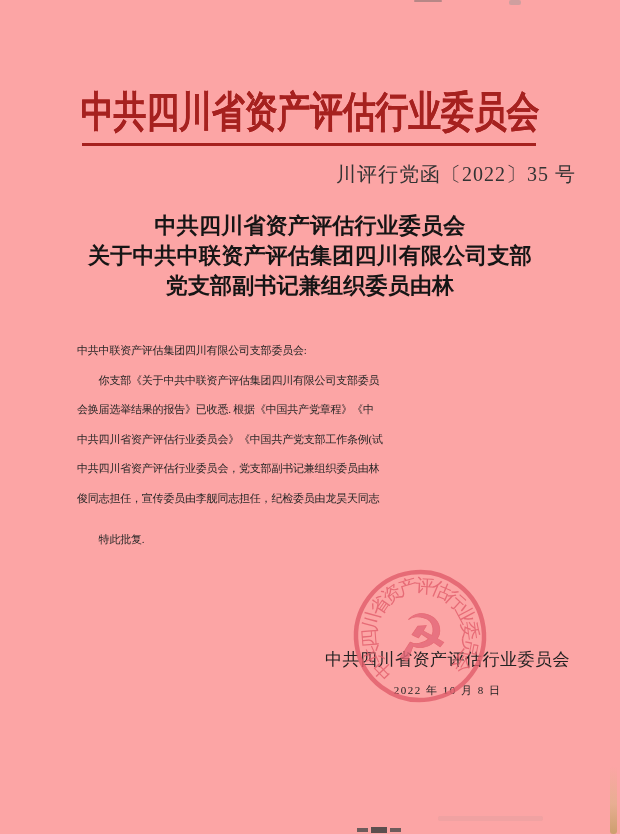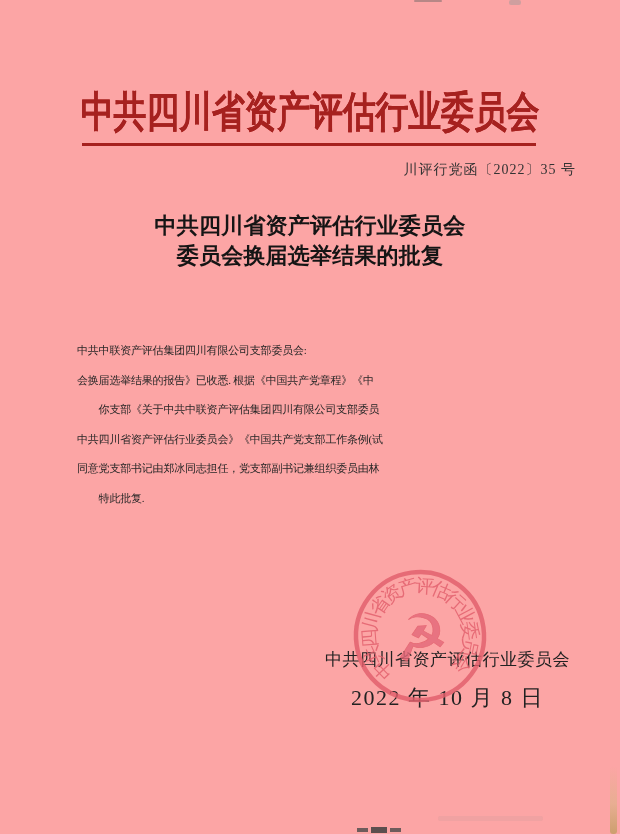--- a/index.html
+++ b/index.html
@@ -41,21 +41,21 @@
     width: 454px;
     height: 3px;
     background: #a6211f;
   }
 
   
   .doc-number {
     position: absolute;
     top: 161px;
     right: 80px;
-    font-size: 14px;
+    font-size: 20px;
     color: #333;
     letter-spacing: 1px;
     white-space: nowrap;
   }
 
   
   .title-block {
     position: absolute;
     top: 211px;
     left: 0;
@@ -74,38 +74,38 @@
     top: 336px;
     left: 77px;
     width: 480px;
     font-size: 11px;
     line-height: 29.5px;
     letter-spacing: -0.2px;
     color: #262626;
     white-space: nowrap;
   }
   .body-line { height: 29.5px; }
-  .body-line.closing { margin-top: 0; }
+  .body-line.closing { margin-top: 12px; }
 
   
   .signature-block {
     position: absolute;
     top: 648px;
     right: 86px;
     text-align: center;
     color: #222;
   }
   .signature-org {
     font-size: 17px;
     letter-spacing: 0.5px;
     white-space: nowrap;
   }
   .signature-date {
     margin-top: 12px;
-    font-size: 22px;
+    font-size: 11px;
     letter-spacing: 1.5px;
     white-space: nowrap;
     text-align: center;
   }
 
   
   .seal {
     position: absolute;
     left: 340px;
     top: 556px;
@@ -140,29 +140,31 @@
 
   <div class="letterhead">
     <span class="org">中共四川省资产评估行业委员会</span>
   </div>
   <div class="letterhead-rule"></div>
 
   <div class="doc-number">川评行党函〔2022〕35 号</div>
 
   <div class="title-block">
     <div>中共四川省资产评估行业委员会</div>
-    <div>委员会换届选举结果的批复</div>
+    <div>关于中共中联资产评估集团四川有限公司支部</div>
+    <div>党支部副书记兼组织委员由林</div>
   </div>
 
   <div class="body-block">
     <div class="body-line">中共中联资产评估集团四川有限公司支部委员会:</div>
+    <div class="body-line">　　你支部《关于中共中联资产评估集团四川有限公司支部委员</div>
     <div class="body-line">会换届选举结果的报告》已收悉. 根据《中国共产党章程》《中</div>
-    <div class="body-line">　　你支部《关于中共中联资产评估集团四川有限公司支部委员</div>
     <div class="body-line">中共四川省资产评估行业委员会》《中国共产党支部工作条例(试</div>
-    <div class="body-line">同意党支部书记由郑冰同志担任，党支部副书记兼组织委员由林</div>
+    <div class="body-line">中共四川省资产评估行业委员会，党支部副书记兼组织委员由林</div>
+    <div class="body-line">俊同志担任，宣传委员由李舰同志担任，纪检委员由龙昊天同志</div>
     <div class="body-line closing">　　特此批复.</div>
   </div>
 
   <div class="signature-block">
     <div class="signature-org">中共四川省资产评估行业委员会</div>
     <div class="signature-date">2022 年 10 月 8 日</div>
   </div>
 
   <svg class="seal" viewBox="0 0 160 160" aria-hidden="true">
     <circle cx="80" cy="80" r="64" fill="none" stroke="#e25f6c" stroke-width="4.5"></circle>

